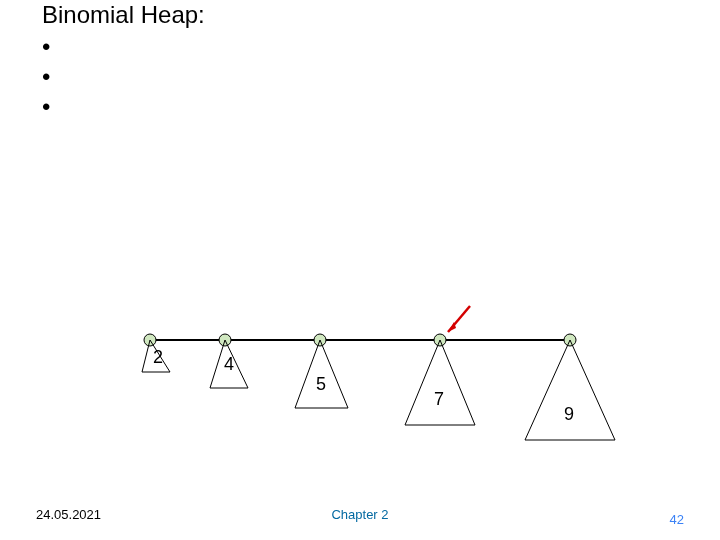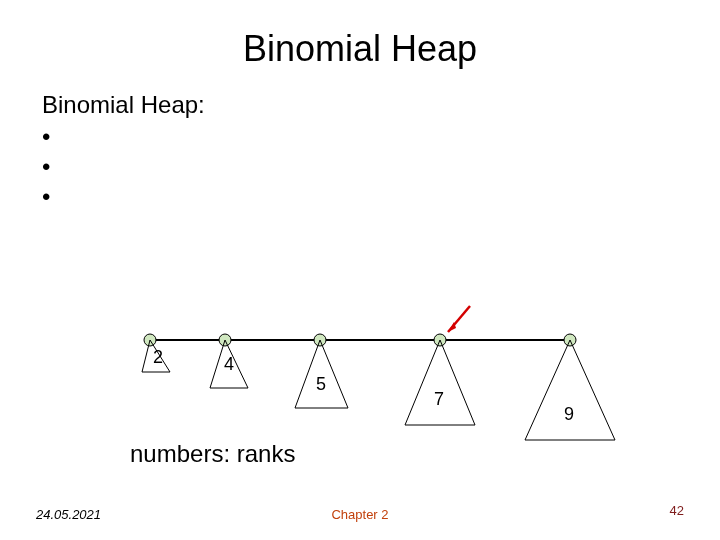--- a/index.html
+++ b/index.html
@@ -54,44 +54,42 @@
     left: 130px;
     top: 440px;
     font-size: 24px;
   }
   .footer-left {
     position: absolute;
     left: 36px;
     bottom: 18px;
     font-size: 13px;
     color: #000;
-    font-style: italic;
   }
   .footer-center {
     position: absolute;
     width: 100%;
     text-align: center;
     bottom: 18px;
     font-size: 13px;
-    color: #c2410c;
+    color: #0369a1;
   }
   .footer-right {
     position: absolute;
     right: 36px;
-    bottom: 22px;
+    bottom: 13px;
     font-size: 13px;
-    color: #7f1d1d;
+    color: #3b82f6;
   }
 </style>
 </head>
 <body>
 
 <div class="slide">
 
-  <div class="title">Binomial Heap</div>
 
   <div class="body-text">
     <div class="lead">Binomial Heap:</div>
     <div class="bullet">
       <span class="dot">•</span>
     </div>
     <div class="bullet">
       <span class="dot">•</span>
     </div>
     <div class="bullet">
@@ -131,19 +129,18 @@
     <line x1="440" y1="40" x2="475" y2="125" stroke="black" stroke-width="1"></line>
     <line x1="405" y1="125" x2="475" y2="125" stroke="black" stroke-width="1"></line>
     <text x="434" y="105" font-size="18" font-family="Arial">7</text>
 
     <line x1="570" y1="40" x2="525" y2="140" stroke="black" stroke-width="1"></line>
     <line x1="570" y1="40" x2="615" y2="140" stroke="black" stroke-width="1"></line>
     <line x1="525" y1="140" x2="615" y2="140" stroke="black" stroke-width="1"></line>
     <text x="564" y="120" font-size="18" font-family="Arial">9</text>
   </svg>
 
-  <div class="caption">numbers: ranks</div>
 
   <div class="footer-left">24.05.2021</div>
   <div class="footer-center">Chapter 2</div>
   <div class="footer-right">42</div>
 
 </div>
 
 </body></html>

